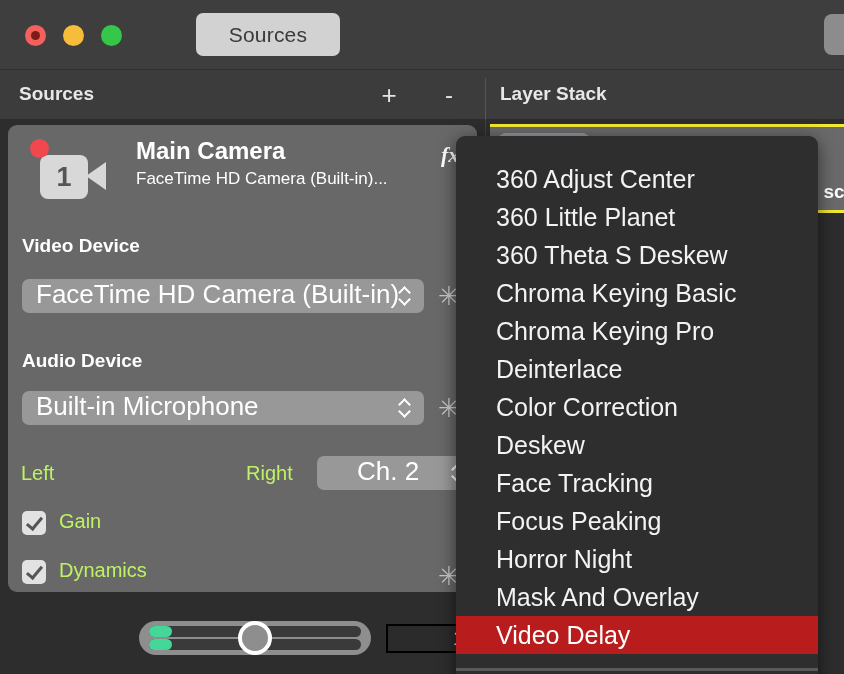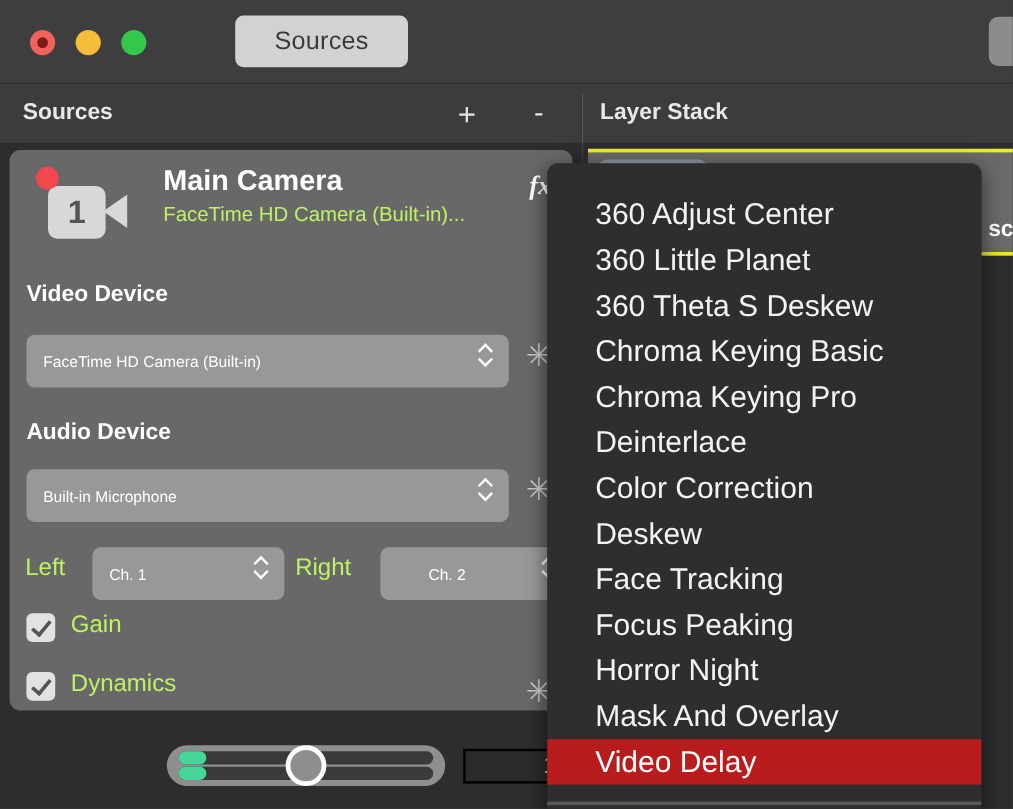--- a/index.html
+++ b/index.html
@@ -163,21 +163,21 @@
   .src-name {
     position: absolute;
     left: 128px; top: 12px;
     color: #ffffff;
     font-size: 24px;
     font-weight: bold;
   }
   .src-sub {
     position: absolute;
     left: 128px; top: 44px;
-    color: #bef264;
+    color: #ffffff;
     font-size: 17px;
   }
   .fx-btn {
     position: absolute;
     left: 433px; top: 17px;
     color: #ffffff;
     font-size: 22px;
     font-style: italic;
     font-weight: bold;
     font-family: "Liberation Serif", serif;
@@ -186,25 +186,24 @@
   .field-label {
     position: absolute;
     color: #ffffff;
     font-size: 19px;
     font-weight: bold;
   }
   .sel {
     position: absolute;
     background: #989898;
     border-radius: 7px;
-    height: 44px;
-    color: #ffffff;
-    font-size: 13px;
+    height: 34px;
+    color: #ffffff;
+    font-size: 26px;
     display: flex;
-    align-items: center;
     box-sizing: border-box;
     padding-left: 14px;
   }
   .sel .chev {
     position: absolute;
     right: 11px;
     top: 4px;
     width: 14px; height: 26px;
   }
   .sel .chev::before,
@@ -409,24 +408,20 @@
       <div class="gear" style="left:430px; top:160px;">✳</div>
 
       <div class="field-label" style="left:14px; top:225px;">Audio Device</div>
       <div class="sel" style="left:14px; top:266px; width:402px;">
         <span>Built-in Microphone</span>
         <span class="chev"></span>
       </div>
       <div class="gear" style="left:430px; top:272px;">✳</div>
 
       <div class="chk-label" style="left:13px; top:337px;">Left</div>
-      <div class="sel" style="left:69px; top:331px; width:160px;">
-        <span>Ch. 1</span>
-        <span class="chev"></span>
-      </div>
       <div class="chk-label" style="left:238px; top:337px;">Right</div>
       <div class="sel" style="left:309px; top:331px; width:160px;padding-left:40px;">
         <span>Ch. 2</span>
         <span class="chev"></span>
       </div>
 
       <div class="chk" style="left:14px; top:386px;"></div>
       <div class="chk-label" style="left:51px; top:385px;">Gain</div>
 
       <div class="chk" style="left:14px; top:435px;"></div>

